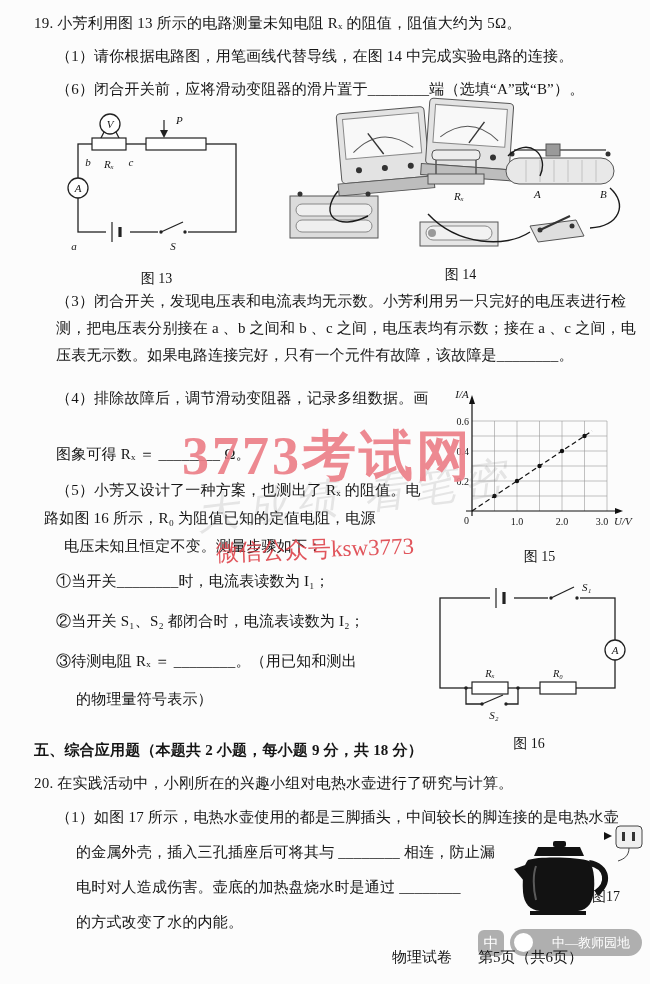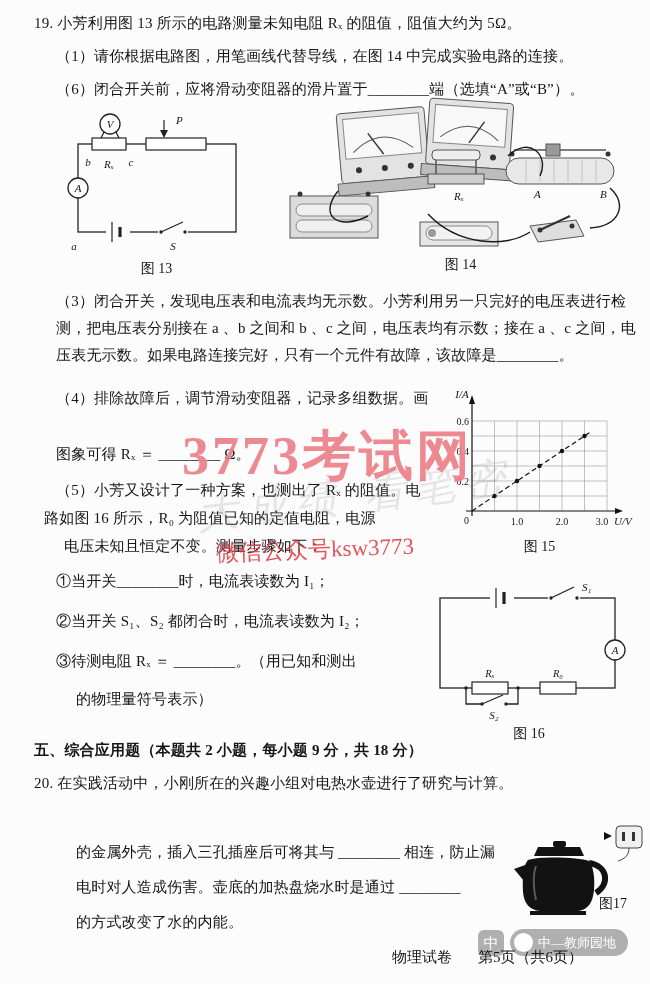--- a/index.html
+++ b/index.html
@@ -3,33 +3,33 @@
 <meta charset="utf-8">
 <style>
   *{margin:0;padding:0;box-sizing:border-box}
   html,body{background:#e9e9e9}
   .page{position:relative;width:650px;height:984px;margin:0 auto;background:#fcfcfc;
         overflow:hidden;font-family:"Liberation Serif","DejaVu Serif",serif;color:#151515}
   .tl{position:absolute;font-size:15px;white-space:nowrap;letter-spacing:.2px}
   .bold{font-weight:bold}
   .fig{position:absolute}
   .fig svg{display:block}
-  .cap{text-align:center;font-size:14px;margin-top:2px}
+  .cap{text-align:center;font-size:14px;margin-top:12px}
   .wm{position:absolute;pointer-events:none;white-space:nowrap;z-index:9}
   .wm-main{left:182px;top:420px;font-size:54px;font-weight:bold;letter-spacing:3px;
            color:rgba(232,108,118,.8);text-shadow:0 0 1px rgba(255,255,255,.6)}
   .wm-sub{left:216px;top:534px;font-size:23px;color:rgba(221,62,70,.88);transform:rotate(-2deg)}
   .wm-faint{left:195px;top:468px;font-size:42px;font-style:italic;letter-spacing:8px;
             color:rgba(90,90,90,.14);transform:rotate(-7deg)}
   .stamp{position:absolute;left:478px;top:929px;display:flex;align-items:center;gap:6px;
          z-index:2;opacity:.85}
   .stamp .sq{width:26px;height:26px;border-radius:6px;background:#a2a2a2;color:#fff;
              font-size:15px;line-height:26px;text-align:center}
   .stamp .pill{height:27px;border-radius:14px;background:#a2a2a2;color:#fff;font-size:13px;
-               line-height:27px;padding:0 12px 0 4px;display:flex;align-items:center;gap:5px}
+               line-height:27px;padding:0 12px 0 4px;display:flex;align-items:center;gap:19px}
   .stamp .dot{width:19px;height:19px;border-radius:50%;background:#fff}
   .footerline{position:absolute;left:392px;top:948px;z-index:3;font-size:15px;font-weight:normal;white-space:nowrap}
   .footerline span{margin-right:26px}
   svg text{font-family:"Liberation Serif","DejaVu Serif",serif;fill:#151515}
 </style>
 </head>
 <body>
 
 <div class="page">
 
@@ -219,20 +219,21 @@
       <circle cx="62" cy="126" r="1.7" fill="#222"></circle>
         <circle cx="86" cy="126" r="1.7" fill="#222"></circle>
       <line x1="62" y1="126" x2="83" y2="117" stroke="#222" stroke-width="1.3"></line>
       <text x="74" y="141" text-anchor="middle" font-size="11" font-style="italic">S₂</text>
     </svg>
     <div class="cap">图 16</div>
   </div>
 
   <div class="tl bold" style="left:34px;top:741px">五、综合应用题（本题共 2 小题，每小题 9 分，共 18 分）</div>
   <div class="tl" style="left:34px;top:774px">20. 在实践活动中，小刚所在的兴趣小组对电热水壶进行了研究与计算。</div>
+  <div class="tl" style="left:56px;top:808px">（1）如图 17 所示，电热水壶使用的都是三脚插头，中间较长的脚连接的是电热水壶</div>
   <div class="tl" style="left:76px;top:843px">的金属外壳，插入三孔插座后可将其与 ________ 相连，防止漏</div>
   <div class="tl" style="left:76px;top:878px">电时对人造成伤害。壶底的加热盘烧水时是通过 ________</div>
   <div class="tl" style="left:76px;top:913px">的方式改变了水的内能。</div>
 
   <div class="fig" style="left:500px;top:822px;width:148px;height:100px">
     <svg width="148" height="95" viewBox="0 0 148 95">
       <path d="M28,38 C24,42 22,55 23,70 C24,82 30,88 40,89 L78,89 C88,88 93,80 94,68 C95,54 93,44 89,39 C80,35 38,34 28,38 Z" fill="#121212"></path>
       <path d="M34,34 L84,34 L80,25 L38,25 Z" fill="#121212"></path>
       <rect x="53" y="19" width="13" height="6" rx="2" fill="#121212"></rect>
       <path d="M89,41 C108,44 110,62 96,71" stroke="#121212" stroke-width="6" fill="none"></path>
@@ -240,21 +241,21 @@
       <rect x="30" y="89" width="56" height="4" fill="#121212"></rect>
       <path d="M36,44 C33,52 33,66 36,78" stroke="#5a5a5a" stroke-width="2" fill="none"></path>
       <polygon points="104,10 112,14 104,18" fill="#121212"></polygon>
       <g transform="translate(116,4)">
         <rect x="0" y="0" width="26" height="22" rx="4" fill="#f0f0f0" stroke="#444"></rect>
         <rect x="6" y="6" width="3" height="9" fill="#333"></rect>
         <rect x="16" y="6" width="3" height="9" fill="#333"></rect>
         <path d="M13,22 C13,30 8,33 2,35" stroke="#444" fill="none"></path>
       </g>
     </svg>
-    <div class="cap" style="position:absolute;left:92px;top:66px;margin:7px">图17</div>
+    <div class="cap" style="position:absolute;left:92px;top:66px;margin:0">图17</div>
   </div>
 
   <div class="stamp">
     <div class="sq">中</div>
     <div class="pill">
       <span class="dot"></span>
       <span>中—教师园地</span>
     </div>
   </div>
   <div class="footerline">

